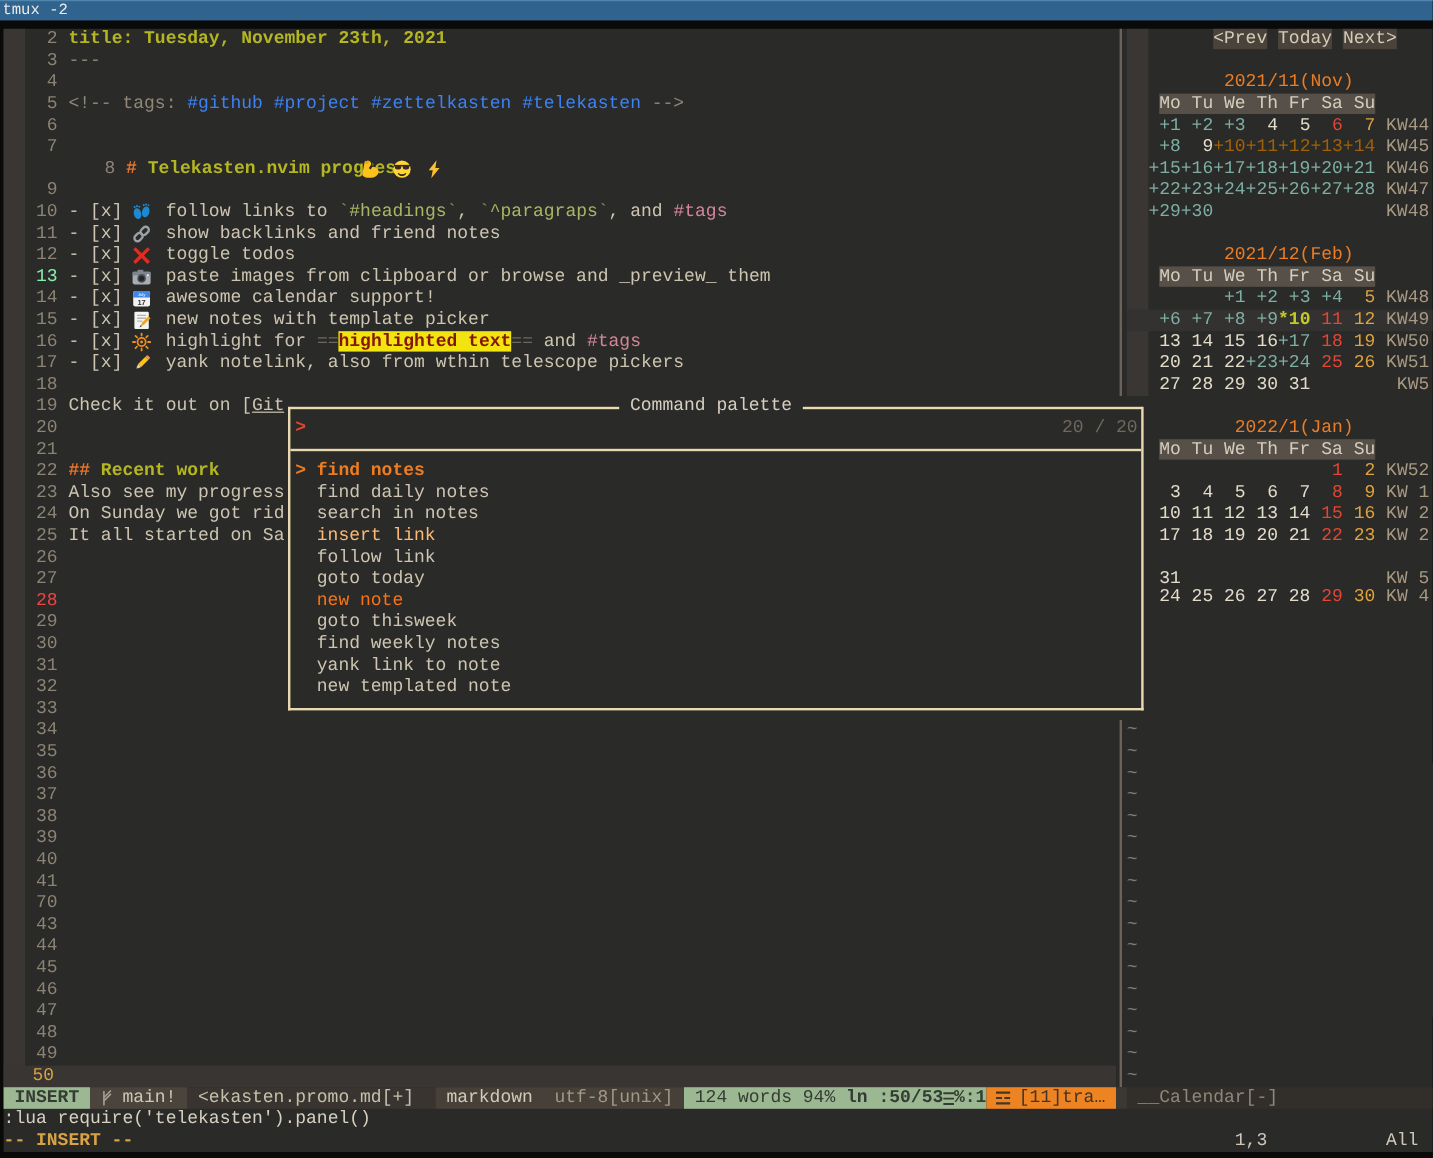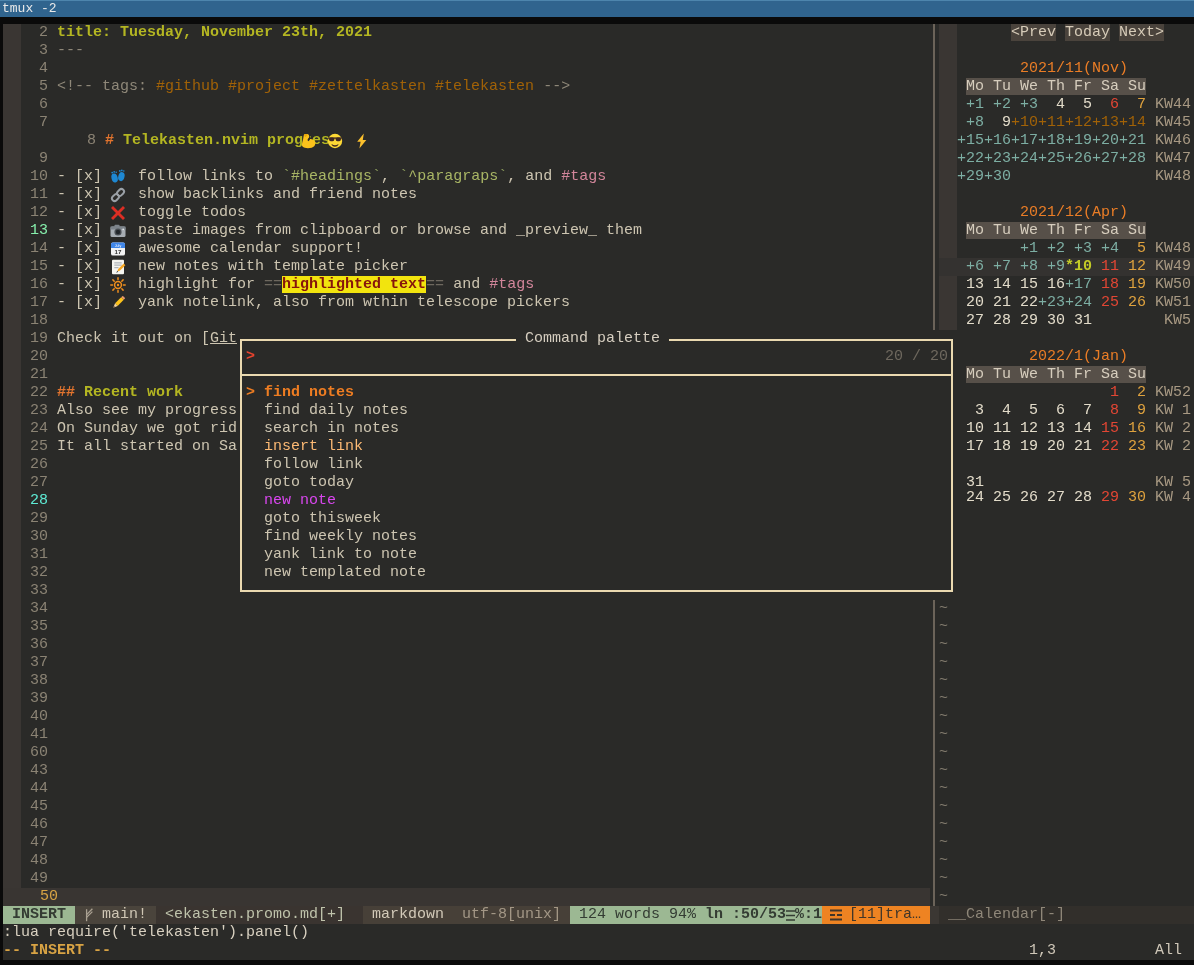--- a/index.html
+++ b/index.html
@@ -15,21 +15,21 @@
 <div style="position:absolute;left:3px;top:24px;width:1191px;height:936px;background:#2a2a28"></div>
 <div style="position:absolute;left:3px;top:24px;width:18px;height:882px;background:#3a3633"></div>
 <div style="position:absolute;left:939px;top:24px;width:18px;height:306px;background:#3a3633"></div>
 <div style="position:absolute;left:939px;top:258px;width:255px;height:18px;background:#343230"></div>
 <div style="position:absolute;left:3px;top:888px;width:927px;height:18px;background:#393532"></div>
 <div style="position:absolute;left:933px;top:24px;width:2px;height:306px;background:#6b6359"></div>
 <div style="position:absolute;left:933px;top:600px;width:2px;height:306px;background:#6b6359"></div>
 <div class="r" style="left:3px;top:24px;"><span style="color:#8b8374">    2</span> <b style="color:#b4b622">title: Tuesday, November 23th, 2021</b></div>
 <div class="r" style="left:3px;top:42px;"><span style="color:#8b8374">    3</span> <span style="color:#8f8879">---</span></div>
 <div class="r" style="left:3px;top:60px;"><span style="color:#8b8374">    4</span> </div>
-<div class="r" style="left:3px;top:78px;"><span style="color:#8b8374">    5</span> <span style="color:#8f8879">&lt;!-- tags: </span><span style="color:#a16207">#github #project #zettelkasten #telekasten</span><span style="color:#8f8879"> --&gt;</span></div>
+<div class="r" style="left:3px;top:78px;"><span style="color:#8b8374">    5</span> <span style="color:#8f8879">&lt;!-- tags: </span><span style="color:#3b82f6">#github #project #zettelkasten #telekasten</span><span style="color:#8f8879"> --&gt;</span></div>
 <div class="r" style="left:3px;top:96px;"><span style="color:#8b8374">    6</span> </div>
 <div class="r" style="left:3px;top:114px;"><span style="color:#8b8374">    7</span> </div>
 <div class="r" style="left:3px;top:132px;margin-left:48px;"><span style="color:#8b8374">    8</span> <b><span style="color:#e2742e"># </span><span style="color:#b4b622">Telekasten.nvim progress</span></b></div>
 <div class="r" style="left:3px;top:150px;"><span style="color:#8b8374">    9</span> </div>
 <div class="r" style="left:3px;top:168px;"><span style="color:#8b8374">   10</span> - [x]    follow links to <span style="color:#87975a">`</span><span style="color:#a9b665">#headings</span><span style="color:#87975a">`</span>, <span style="color:#87975a">`</span><span style="color:#a9b665">^paragraps</span><span style="color:#87975a">`</span>, and <span style="color:#d3869b">#tags</span></div>
 <div class="r" style="left:3px;top:186px;"><span style="color:#8b8374">   11</span> - [x]    show backlinks and friend notes</div>
 <div class="r" style="left:3px;top:204px;"><span style="color:#8b8374">   12</span> - [x]    toggle todos</div>
 <div class="r" style="left:3px;top:222px;"><span style="color:#86efac">   13</span> - [x]    paste images from clipboard or browse and _preview_ them</div>
 <div class="r" style="left:3px;top:240px;"><span style="color:#8b8374">   14</span> - [x]    awesome calendar support!</div>
 <div class="r" style="left:3px;top:258px;"><span style="color:#8b8374">   15</span> - [x]    new notes with template picker</div>
@@ -38,52 +38,52 @@
 <div class="r" style="left:3px;top:312px;"><span style="color:#8b8374">   18</span> </div>
 <div class="r" style="left:3px;top:330px;"><span style="color:#8b8374">   19</span> Check it out on [<span style="text-decoration:underline">Git</span></div>
 <div class="r" style="left:3px;top:348px;"><span style="color:#8b8374">   20</span> </div>
 <div class="r" style="left:3px;top:366px;"><span style="color:#8b8374">   21</span> </div>
 <div class="r" style="left:3px;top:384px;"><span style="color:#8b8374">   22</span> <b><span style="color:#e2742e">## </span><span style="color:#b4b622">Recent work</span></b></div>
 <div class="r" style="left:3px;top:402px;"><span style="color:#8b8374">   23</span> Also see my progress</div>
 <div class="r" style="left:3px;top:420px;"><span style="color:#8b8374">   24</span> On Sunday we got rid</div>
 <div class="r" style="left:3px;top:438px;"><span style="color:#8b8374">   25</span> It all started on Sa</div>
 <div class="r" style="left:3px;top:456px;"><span style="color:#8b8374">   26</span> </div>
 <div class="r" style="left:3px;top:474px;"><span style="color:#8b8374">   27</span> </div>
-<div class="r" style="left:3px;top:492px;"><span style="color:#5eead4">   28</span> </div>
+<div class="r" style="left:3px;top:492px;"><span style="color:#ef4444">   28</span> </div>
 <div class="r" style="left:3px;top:510px;"><span style="color:#8b8374">   29</span> </div>
 <div class="r" style="left:3px;top:528px;"><span style="color:#8b8374">   30</span> </div>
 <div class="r" style="left:3px;top:546px;"><span style="color:#8b8374">   31</span> </div>
 <div class="r" style="left:3px;top:564px;"><span style="color:#8b8374">   32</span> </div>
 <div class="r" style="left:3px;top:582px;"><span style="color:#8b8374">   33</span> </div>
 <div class="r" style="left:3px;top:600px;"><span style="color:#8b8374">   34</span> </div>
 <div class="r" style="left:3px;top:618px;"><span style="color:#8b8374">   35</span> </div>
 <div class="r" style="left:3px;top:636px;"><span style="color:#8b8374">   36</span> </div>
 <div class="r" style="left:3px;top:654px;"><span style="color:#8b8374">   37</span> </div>
 <div class="r" style="left:3px;top:672px;"><span style="color:#8b8374">   38</span> </div>
 <div class="r" style="left:3px;top:690px;"><span style="color:#8b8374">   39</span> </div>
 <div class="r" style="left:3px;top:708px;"><span style="color:#8b8374">   40</span> </div>
 <div class="r" style="left:3px;top:726px;"><span style="color:#8b8374">   41</span> </div>
-<div class="r" style="left:3px;top:744px;"><span style="color:#8b8374">   60</span> </div>
+<div class="r" style="left:3px;top:744px;"><span style="color:#8b8374">   70</span> </div>
 <div class="r" style="left:3px;top:762px;"><span style="color:#8b8374">   43</span> </div>
 <div class="r" style="left:3px;top:780px;"><span style="color:#8b8374">   44</span> </div>
 <div class="r" style="left:3px;top:798px;"><span style="color:#8b8374">   45</span> </div>
 <div class="r" style="left:3px;top:816px;"><span style="color:#8b8374">   46</span> </div>
 <div class="r" style="left:3px;top:834px;"><span style="color:#8b8374">   47</span> </div>
 <div class="r" style="left:3px;top:852px;"><span style="color:#8b8374">   48</span> </div>
 <div class="r" style="left:3px;top:870px;"><span style="color:#8b8374">   49</span> </div>
-<div class="r" style="left:13px;top:888px;"><span style="color:#d8a344">   50</span> </div>
+<div class="r" style="left:0;top:888px;"><span style="color:#d8a344">   50</span> </div>
 <div class="r" style="left:1011.0px;top:24px;"><span class="btn">&lt;Prev</span> <span class="btn">Today</span> <span class="btn">Next&gt;</span></div>
 <div class="r" style="left:1020.0px;top:60px;"><span style="color:#ea7d26">2021/11(Nov)</span></div>
 <div class="r" style="left:966.0px;top:78px;"><span class="hdr">Mo Tu We Th Fr Sa Su</span></div>
 <div class="r" style="left:957.0px;top:96px;"><span style="color:#7daea3"> +1 +2 +3</span><span style="color:#e3dcca">  4  5</span><span style="color:#e24634">  6</span><span style="color:#dfa23e">  7</span> <span style="color:#a89983">KW44</span></div>
 <div class="r" style="left:957.0px;top:114px;"><span style="color:#7daea3"> +8</span><span style="color:#e3dcca">  9</span><span style="color:#a16207">+10+11+12+13+14</span> <span style="color:#a89983">KW45</span></div>
 <div class="r" style="left:957.0px;top:132px;"><span style="color:#7daea3">+15+16+17+18+19+20+21</span> <span style="color:#a89983">KW46</span></div>
 <div class="r" style="left:957.0px;top:150px;"><span style="color:#7daea3">+22+23+24+25+26+27+28</span> <span style="color:#a89983">KW47</span></div>
 <div class="r" style="left:957.0px;top:168px;"><span style="color:#7daea3">+29+30</span>                <span style="color:#a89983">KW48</span></div>
-<div class="r" style="left:1020.0px;top:204px;"><span style="color:#ea7d26">2021/12(Apr)</span></div>
+<div class="r" style="left:1020.0px;top:204px;"><span style="color:#ea7d26">2021/12(Feb)</span></div>
 <div class="r" style="left:966.0px;top:222px;"><span class="hdr">Mo Tu We Th Fr Sa Su</span></div>
 <div class="r" style="left:957.0px;top:240px;">      <span style="color:#7daea3"> +1 +2 +3 +4</span><span style="color:#dfa23e">  5</span> <span style="color:#a89983">KW48</span></div>
 <div class="r" style="left:957.0px;top:258px;"><span style="color:#7daea3"> +6 +7 +8 +9</span><b style="color:#c3cb27">*10</b><span style="color:#e24634"> 11</span><span style="color:#dfa23e"> 12</span> <span style="color:#a89983">KW49</span></div>
 <div class="r" style="left:957.0px;top:276px;"><span style="color:#e3dcca"> 13 14 15 16</span><span style="color:#7daea3">+17</span><span style="color:#e24634"> 18</span><span style="color:#dfa23e"> 19</span> <span style="color:#a89983">KW50</span></div>
 <div class="r" style="left:957.0px;top:294px;"><span style="color:#e3dcca"> 20 21 22</span><span style="color:#7daea3">+23+24</span><span style="color:#e24634"> 25</span><span style="color:#dfa23e"> 26</span> <span style="color:#a89983">KW51</span></div>
 <div class="r" style="left:957.0px;top:312px;text-align:right;"><span style="color:#e3dcca"> 27 28 29 30 31</span>        <span style="color:#a89983">KW5</span></div>
 <div class="r" style="left:1029.0px;top:348px;"><span style="color:#ea7d26">2022/1(Jan)</span></div>
 <div class="r" style="left:966.0px;top:366px;"><span class="hdr">Mo Tu We Th Fr Sa Su</span></div>
 <div class="r" style="left:957.0px;top:384px;">               <span style="color:#e24634">  1</span><span style="color:#dfa23e">  2</span> <span style="color:#a89983">KW52</span></div>
 <div class="r" style="left:957.0px;top:402px;"><span style="color:#e3dcca">  3  4  5  6  7</span><span style="color:#e24634">  8</span><span style="color:#dfa23e">  9</span> <span style="color:#a89983">KW 1</span></div>
@@ -117,21 +117,21 @@
 <div class="bl" style="left:242px;top:374px;width:709px;height:2px"></div>
 <div class="r" style="left:516.0px;top:330px;background:#2a2a28;color:#d6cec0"> Command palette </div>
 <div class="r" style="left:246.0px;top:348px;color:#e8432e"><b>&gt;</b></div>
 <div class="r" style="left:885.0px;top:348px;color:#6e685e">20 / 20</div>
 <div class="r" style="left:246.0px;top:384px;color:#ee7d22"><b>&gt; find notes</b></div>
 <div class="r" style="left:264.0px;top:402px;color:#cdc5b1">find daily notes</div>
 <div class="r" style="left:264.0px;top:420px;color:#cdc5b1">search in notes</div>
 <div class="r" style="left:264.0px;top:438px;color:#fdba74">insert link</div>
 <div class="r" style="left:264.0px;top:456px;color:#cdc5b1">follow link</div>
 <div class="r" style="left:264.0px;top:474px;color:#cdc5b1">goto today</div>
-<div class="r" style="left:264.0px;top:492px;color:#d946ef">new note</div>
+<div class="r" style="left:264.0px;top:492px;color:#f97316">new note</div>
 <div class="r" style="left:264.0px;top:510px;color:#cdc5b1">goto thisweek</div>
 <div class="r" style="left:264.0px;top:528px;color:#cdc5b1">find weekly notes</div>
 <div class="r" style="left:264.0px;top:546px;color:#cdc5b1">yank link to note</div>
 <div class="r" style="left:264.0px;top:564px;color:#cdc5b1">new templated note</div>
 
 <svg style="position:absolute;left:110px;top:169px" width="16" height="16" viewBox="0 0 16 16">
     <ellipse cx="4.6" cy="9" rx="3.1" ry="4.6" fill="#1e88d2" transform="rotate(-14 4.6 9)"></ellipse>
     <ellipse cx="11.4" cy="7.6" rx="3.1" ry="4.6" fill="#1e88d2" transform="rotate(14 11.4 7.6)"></ellipse>
     <circle cx="2.2" cy="3.6" r="0.9" fill="#1e88d2"></circle>
     <circle cx="4.2" cy="2.8" r="0.9" fill="#1e88d2"></circle>

